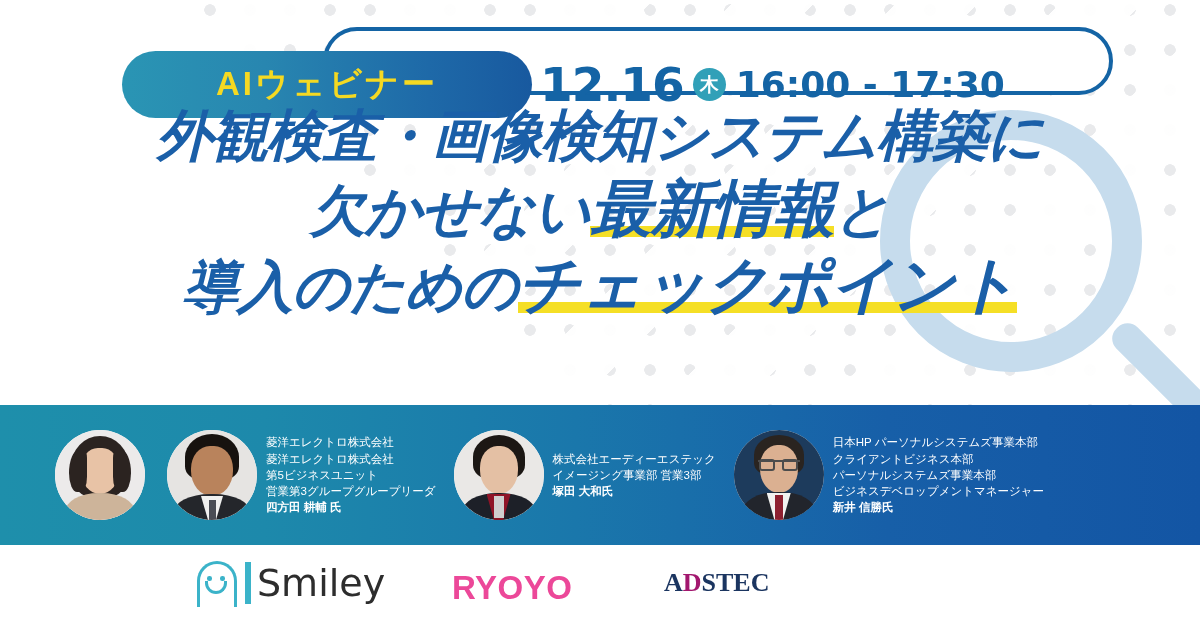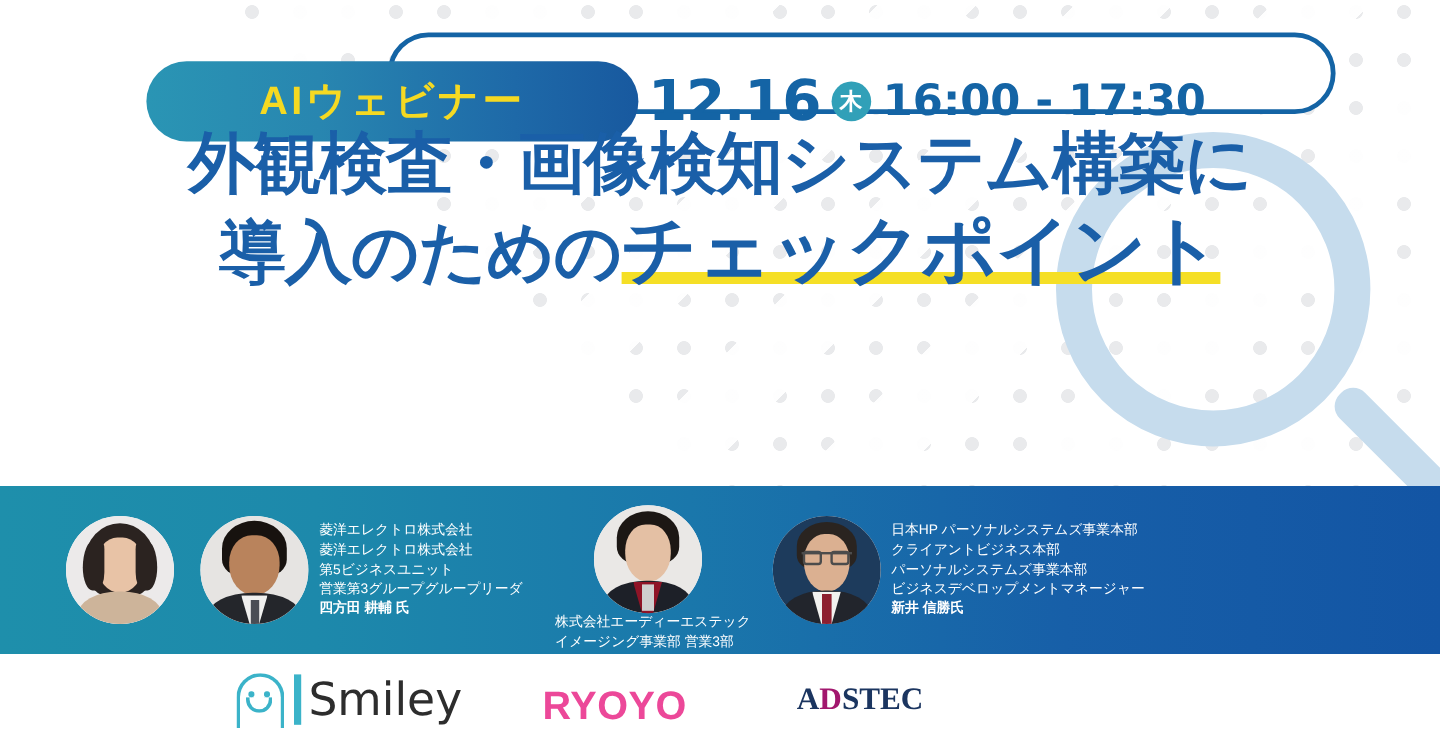--- a/index.html
+++ b/index.html
@@ -133,20 +133,21 @@
     z-index:6;
     color:#1a5fa8;
     font-weight:bold;
   }
   .tline {
     position:relative;
     display:block;
     line-height:1.0;
     white-space:nowrap;
     margin-bottom:14px;
+    font-style:italic;
   }
   .tline.l1 { font-size:56px; letter-spacing:-1px; }
   .tline.l2 { font-size:56px; letter-spacing:-1px; }
   .tline.l3 { font-size:56px; letter-spacing:-1px; }
   .hl {
     position:relative;
     display:inline-block;
     background-image:linear-gradient(transparent 78%, #f5df26 78%, #f5df26 95%, transparent 95%);
   }
   .tline .big { font-size:62px; }
@@ -158,20 +159,21 @@
     width:1200px; height:140px;
     background:linear-gradient(90deg,#1e8fab 0%,#1d89ab 22%,#1a77ab 48%,#175fa8 74%,#1355a4 100%);
     z-index:10;
     display:flex;
     align-items:center;
   }
   .spk {
     display:flex;
     align-items:center;
     height:108px;
+    justify-content:center;
   }
   .spk-photo {
     border-radius:50%;
     overflow:hidden;
     flex:0 0 auto;
     position:relative;
     background:#ffffff;
   }
   .spk-info {
     color:#ffffff;
@@ -280,20 +282,21 @@
       <span class="d-time">16:00 - 17:30</span>
     </div>
 
     <div class="ai-pill">
       <span>AIウェビナー</span>
     </div>
   </div>
 
   <div class="title">
     <span class="tline l1">外観検査・画像検知システム構築に</span>
+    <span class="tline l2"><span>欠かせない</span><span class="hl big">最新情報</span><span>と</span></span>
     <span class="tline l3"><span>導入のための</span><span class="hl big">チェックポイント</span></span>
   </div>
 
   <div class="speakers">
 
     <div class="spk" style="margin-left:55px;">
       <div class="spk-photo" style="width:90px;height:90px;">
         <div class="ph">
           <div class="bgc" style="background:#eceaea;"></div>
           <div class="hair" style="left:16px;top:6px;width:58px;height:62px;background:#2b2320;border-radius:50% 50% 40% 40%;"></div>
@@ -318,21 +321,21 @@
       </div>
       <div class="spk-info">
         <div>菱洋エレクトロ株式会社</div>
         <div>菱洋エレクトロ株式会社</div>
         <div>第5ビジネスユニット</div>
         <div>営業第3グループグループリーダ</div>
         <div class="nm">四方田 耕輔 氏</div>
       </div>
     </div>
 
-    <div class="spk" style="margin-left:18px;flex-direction:column;">
+    <div class="spk" style="margin-left:18px;">
       <div class="spk-photo" style="width:90px;height:90px;">
         <div class="ph">
           <div class="bgc" style="background:#eae8e6;"></div>
           <div class="hair" style="left:19px;top:5px;width:52px;height:44px;background:#1c1714;border-radius:50% 50% 32% 32%;"></div>
           <div class="skin" style="left:26px;top:16px;width:38px;height:48px;background:#e4c0a4;border-radius:45% 45% 50% 50%;"></div>
           <div class="body" style="left:8px;top:63px;width:74px;height:40px;background:#1d2028;"></div>
           <div class="shirt" style="left:33px;top:64px;width:24px;height:32px;background:#8f1427;clip-path:polygon(0 0,100% 0,62% 100%,38% 100%);"></div>
           <div class="shirt" style="left:40px;top:66px;width:10px;height:22px;background:#cfcfcf;"></div>
         </div>
       </div>

